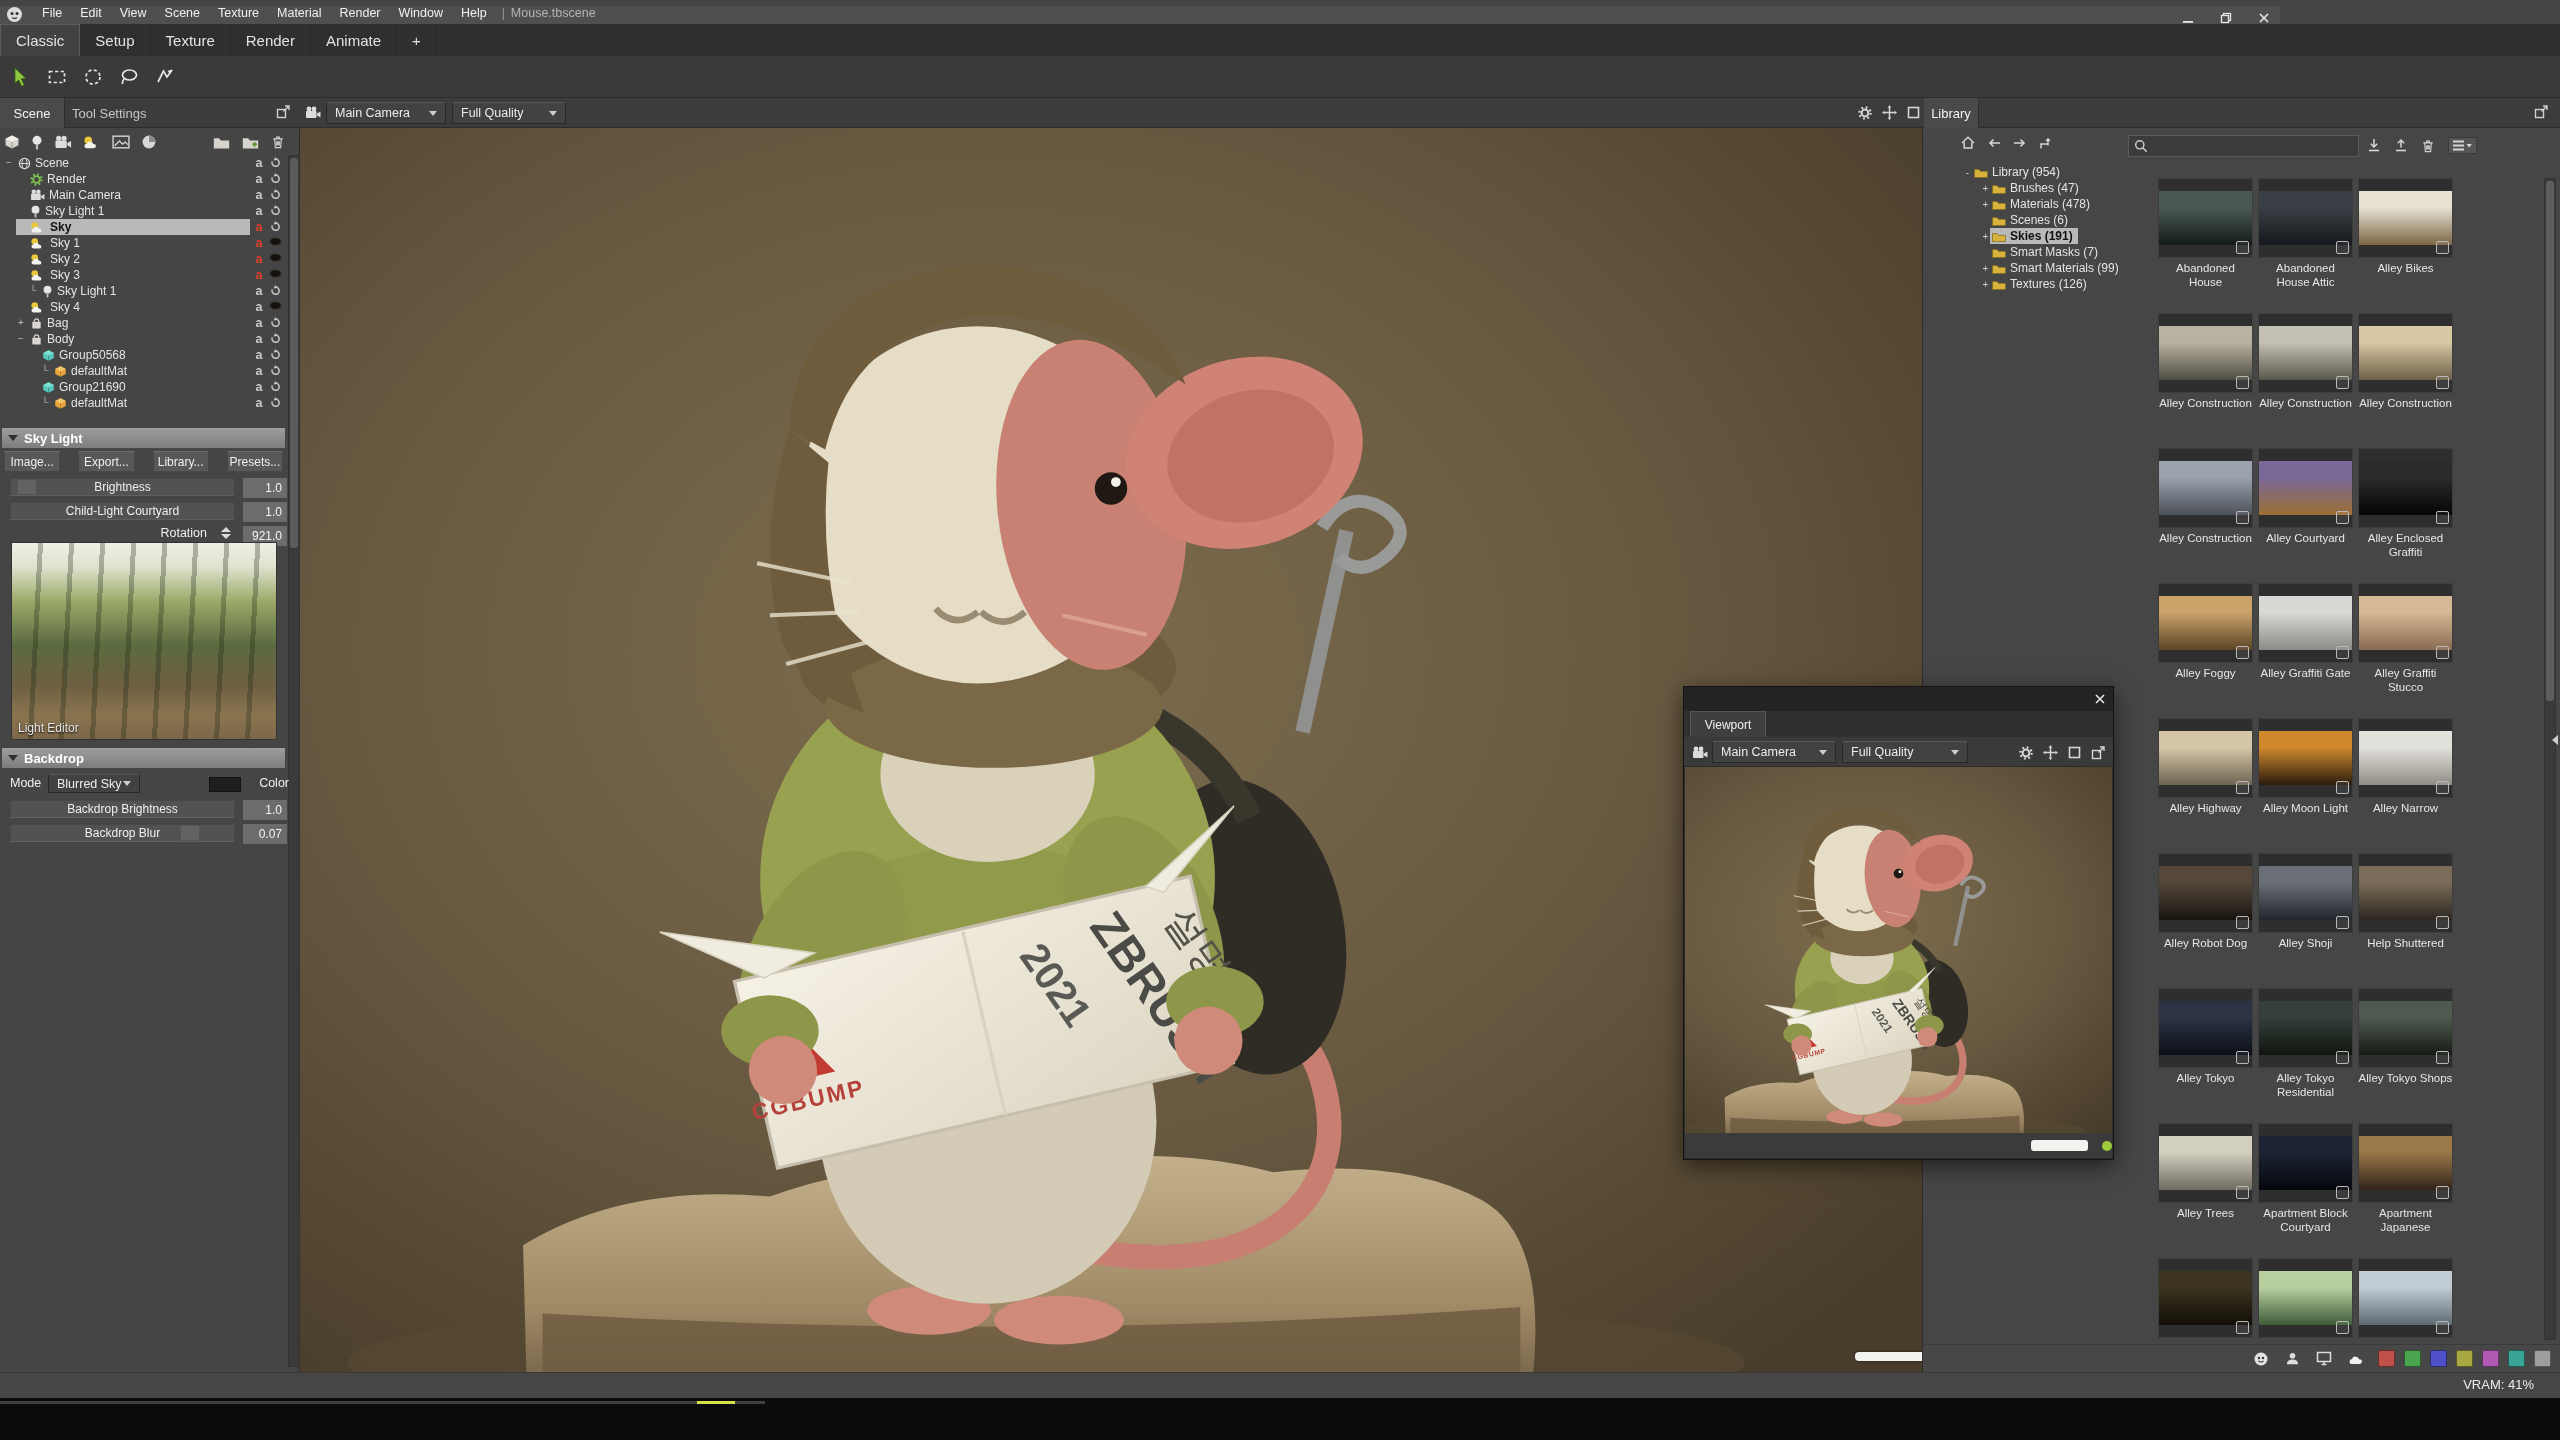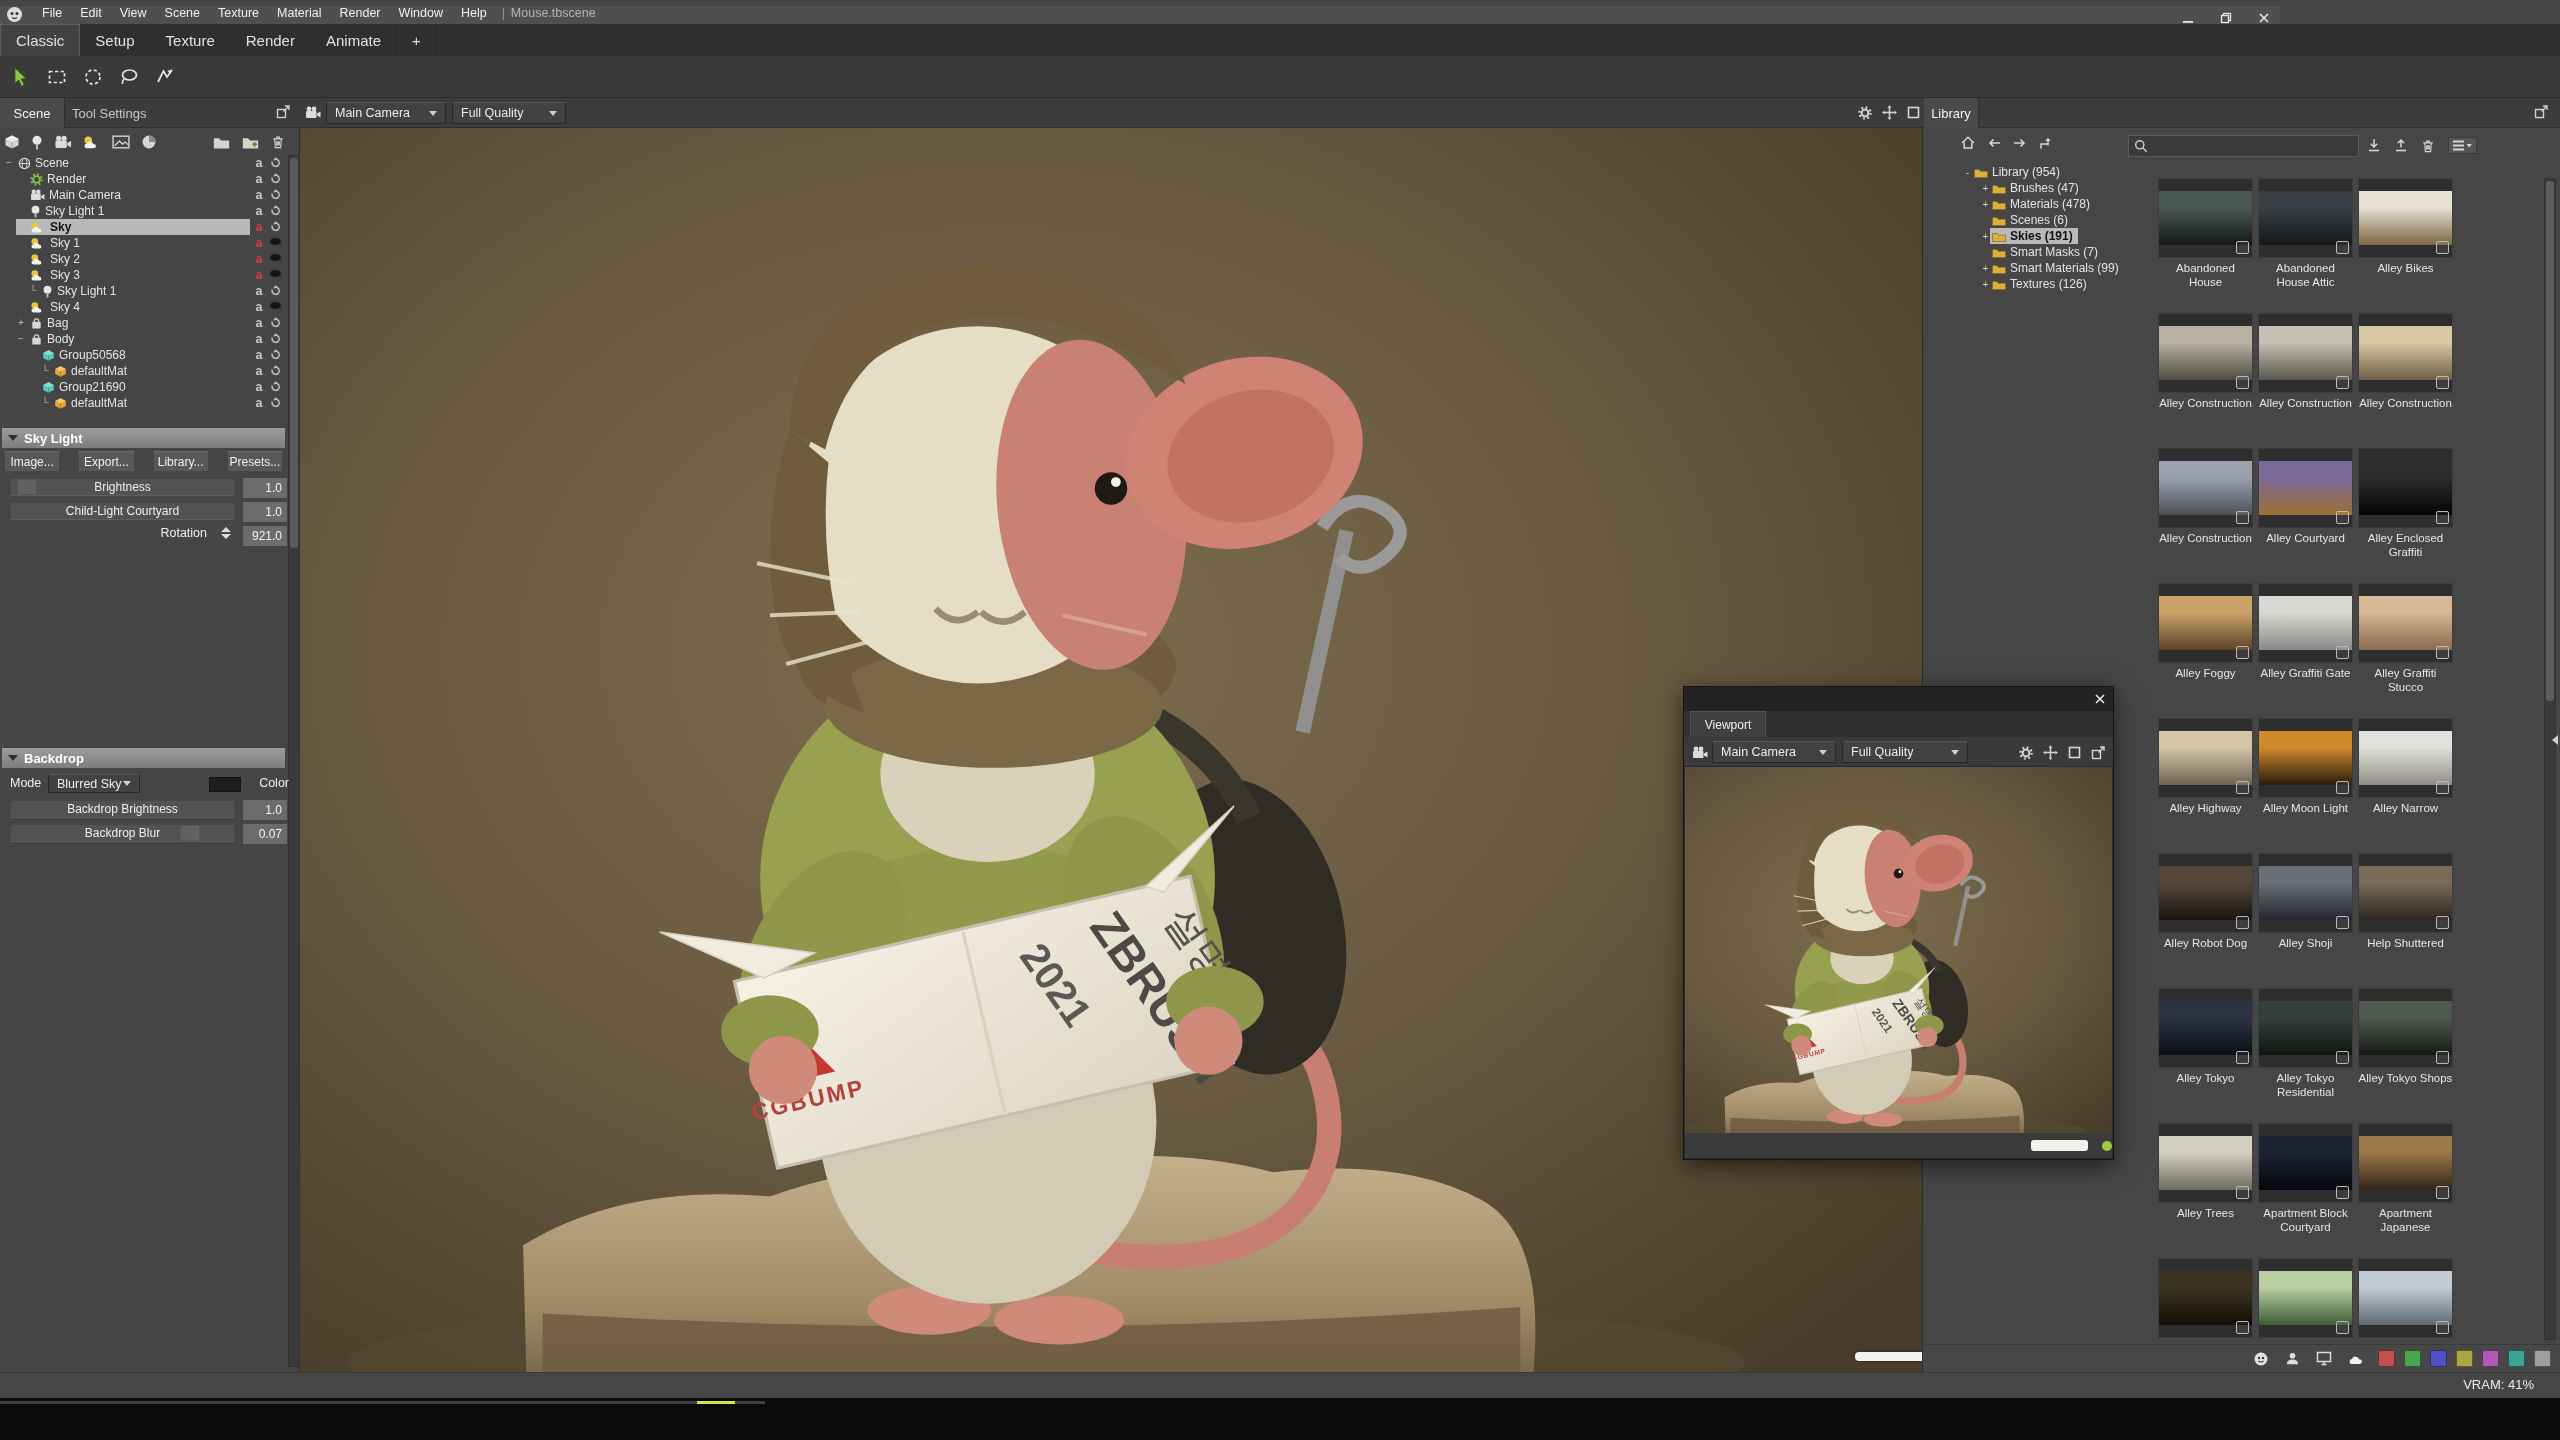--- a/index.html
+++ b/index.html
@@ -737,20 +737,24 @@
     </div>
     <div class="fval" style="top:374px;">1.0</div>
     <div class="abs" style="top:398px;left:0;right:0;height:17px;">
       <span class="rotlabel">Rotation</span>
       <span class="spinner">
           <i class="up"></i>
           <i class="dn"></i>
         </span>
       <div class="fval" style="top:0;">921.0</div>
     </div>
+    <div class="skyprev" style="top:414px;">
+      <div class="trees"></div>
+      <span class="prevcap">Light Editor</span>
+    </div>
 
     <div class="sechdr" style="top:620px;">
       <span class="tri"></span>
       <span>Backdrop</span>
     </div>
     <div class="abs" style="top:646px;left:0;right:0;height:19px;">
       <span class="mode-label">Mode</span>
       <div class="dd" style="left:48px;top:0;width:92px;height:19px;">
 
         <span>Blurred Sky</span>

